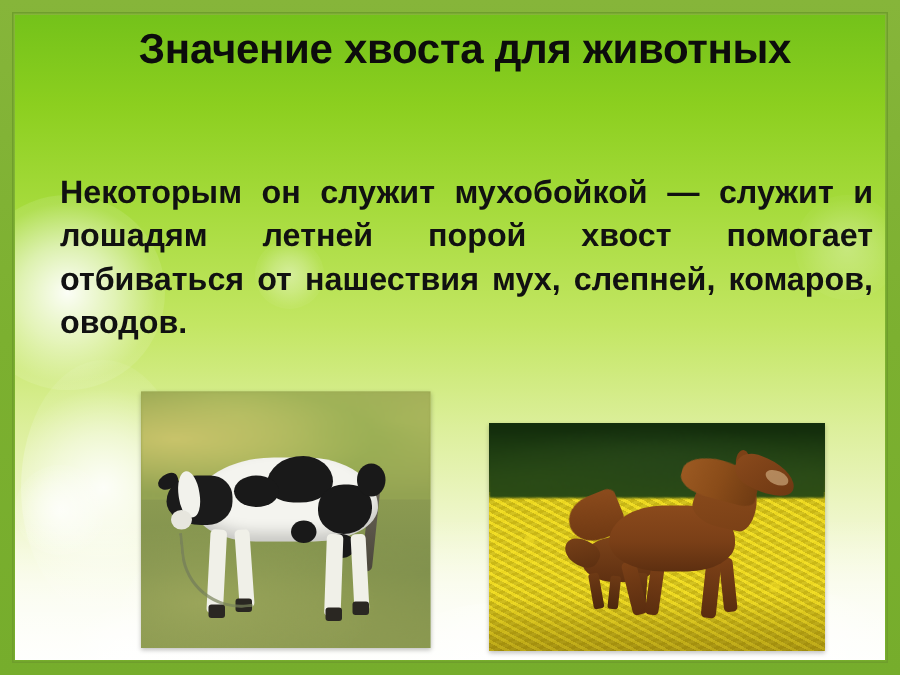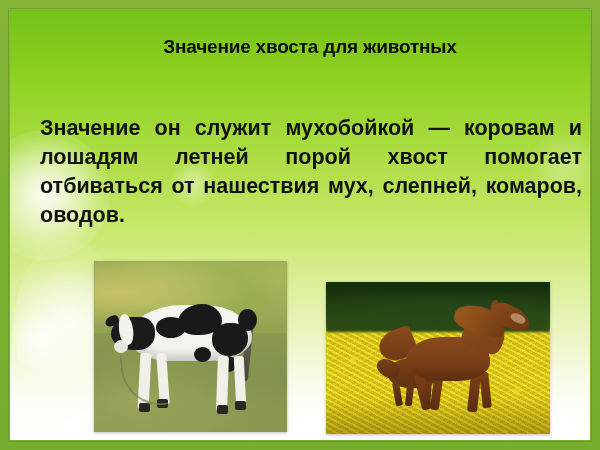--- a/index.html
+++ b/index.html
@@ -88,24 +88,24 @@
     left: 0; right: 0; bottom: 0;
     height: 95px;
     background: linear-gradient(180deg, rgba(255,255,255,0) 0%, rgba(255,255,255,0.55) 55%, rgba(255,255,255,0.85) 100%);
     pointer-events: none;
   }
 
   
   .title {
     position: absolute;
     left: 30px;
-    top: 18px;
+    top: 4px;
     width: 540px;
     text-align: center;
-    font-size: 19px;
+    font-size: 28px;
     line-height: 37px;
     font-weight: bold;
     color: #0c0c0c;
     letter-spacing: -0.2px;
   }
 
   .body-text {
     position: absolute;
     left: 30px;
     top: 104px;
@@ -316,21 +316,21 @@
     <div class="bokeh b5"></div>
     <div class="bokeh b6"></div>
     <div class="bokeh b7"></div>
     <div class="bokeh b8"></div>
     <div class="bokeh b9"></div>
 
     <div class="bottom-wash"></div>
 
     <div class="title">Значение хвоста для животных</div>
 
-    <div class="body-text">Значение он служит мухобойкой — коровам и лошадям летней порой хвост помогает отбиваться от нашествия мух, слепней, комаров, оводов.</div>
+    <div class="body-text">Некоторым он служит мухобойкой — служит и лошадям летней порой хвост помогает отбиваться от нашествия мух, слепней, комаров, оводов.</div>
 
     <div class="photo photo-cow">
       <div class="cow-trees"></div>
       <div class="cow-grass"></div>
       <div class="cow-tail"></div>
       <div class="cow-body"></div>
       <div class="cow-spot cs1"></div>
       <div class="cow-spot cs2"></div>
       <div class="cow-spot cs3"></div>
       <div class="cow-spot cs4"></div>

